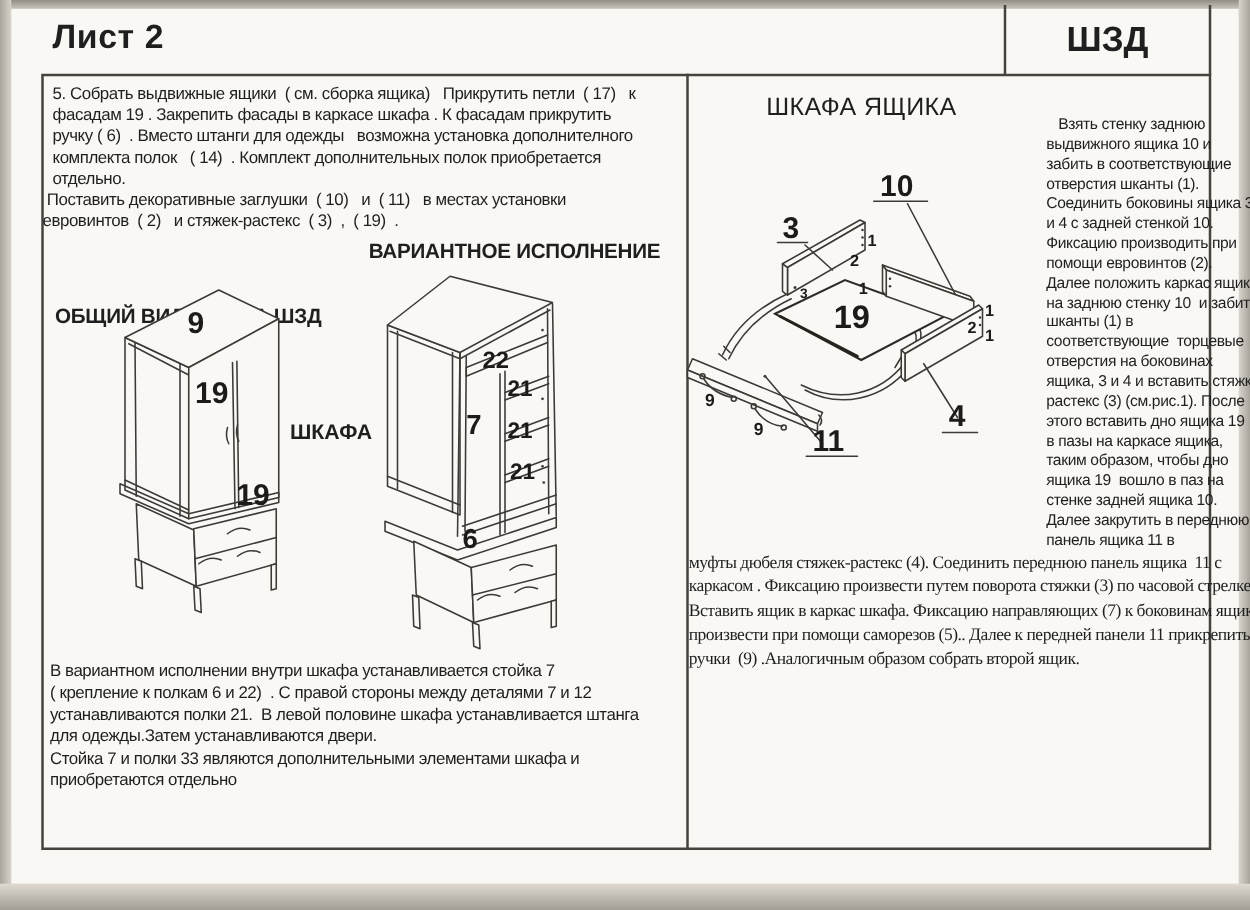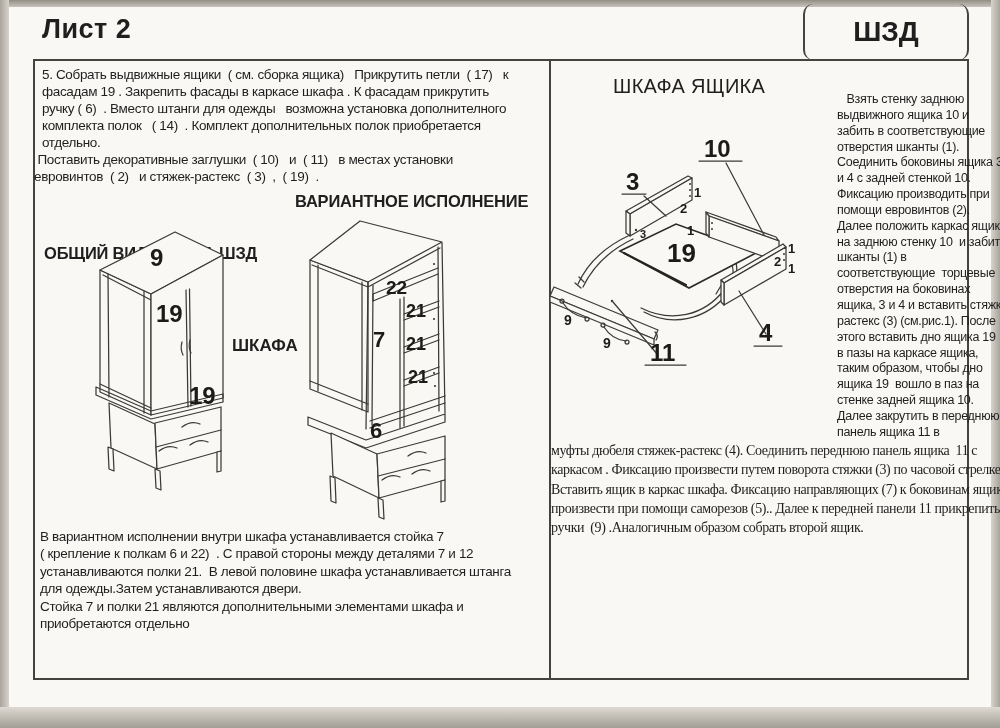--- a/index.html
+++ b/index.html
@@ -27,21 +27,21 @@
 <body>
 
 <div class="page">
   <div class="paper"></div>
   <div class="edge edge-top"></div>
   <div class="edge edge-left"></div>
   <div class="edge edge-right"></div>
   <div class="edge edge-bottom"></div>
 
   <div class="hdr" style="left:42px;top:14px;font-size:27px;letter-spacing:0.5px;position:absolute;">Лист 2</div>
-  <div style="position:absolute;left:803px;top:4px;width:162px;height:56px;border-left:2px solid #45433e;border-right:2px solid #45433e;text-align:center;line-height:56px;font-size:28px;font-weight:bold;border-radius:10px;">
+  <div style="position:absolute;left:803px;top:4px;width:162px;height:56px;border-left:2px solid #45433e;border-right:2px solid #45433e;text-align:center;line-height:56px;font-size:28px;font-weight:bold;">
     <span>ШЗД</span>
   </div>
 
   <div class="box-border" style="left:33px;top:59px;width:932px;height:617px;"></div>
   <div class="rule" style="left:549px;top:59px;width:2px;height:621px;"></div>
 
   <div class="txt" style="left:42px;top:66px;width:505px;">5. Собрать выдвижные ящики  ( см. сборка ящика)   Прикрутить петли  ( 17)   к
 фасадам 19 . Закрепить фасады в каркасе шкафа . К фасадам прикрутить
 ручку ( 6)  . Вместо штанги для одежды   возможна установка дополнителного
 комплекта полок   ( 14)  . Комплект дополнительных полок приобретается
@@ -108,21 +108,21 @@
     <text x="108" y="101" font-size="18">21</text>
     <text x="108" y="134" font-size="18">21</text>
     <text x="110" y="167" font-size="18">21</text>
     <text x="72" y="222" font-size="22">6</text>
   </svg>
 
   <div class="txt" style="left:40px;top:528px;width:510px;line-height:17.3px;">В вариантном исполнении внутри шкафа устанавливается стойка 7
 ( крепление к полкам 6 и 22)  . С правой стороны между деталями 7 и 12
 устанавливаются полки 21.  В левой половине шкафа устанавливается штанга
 для одежды.Затем устанавливаются двери.</div>
-  <div class="txt" style="left:40px;top:598px;width:510px;line-height:17.3px;">Стойка 7 и полки 21 являются дополнительными элементами шкафа и
+  <div class="txt" style="left:40px;top:598px;width:510px;line-height:17.3px;">Стойка 7 и полки 33 являются дополнительными элементами шкафа и
 приобретаются отдельно</div>
 
   <div style="position:absolute;left:613px;top:75px;font-size:20px;letter-spacing:0.3px;">ШКАФА ЯЩИКА</div>
 
   <svg style="left:546px;top:136px;" width="250" height="235" viewBox="0 0 250 235">
 
     <g>
       <path class="ln" d="M84,99 C60,110 42,126 32,148 M87,103 C64,114 47,130 37,151"></path>
       <path class="ln" d="M29,147 L35,152 M33,141 L38,146"></path>
       <path class="ln" d="M95,172 C125,187 158,180 178,154 M98,176 C126,191 160,184 181,158"></path>

